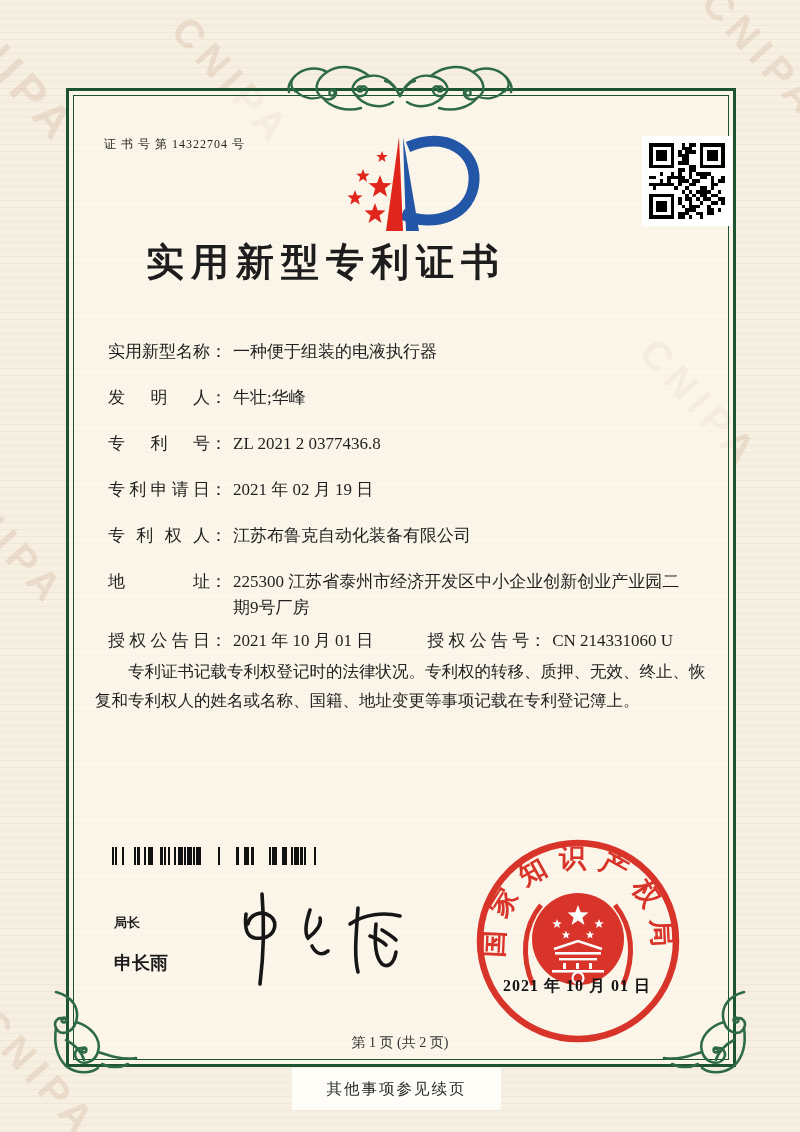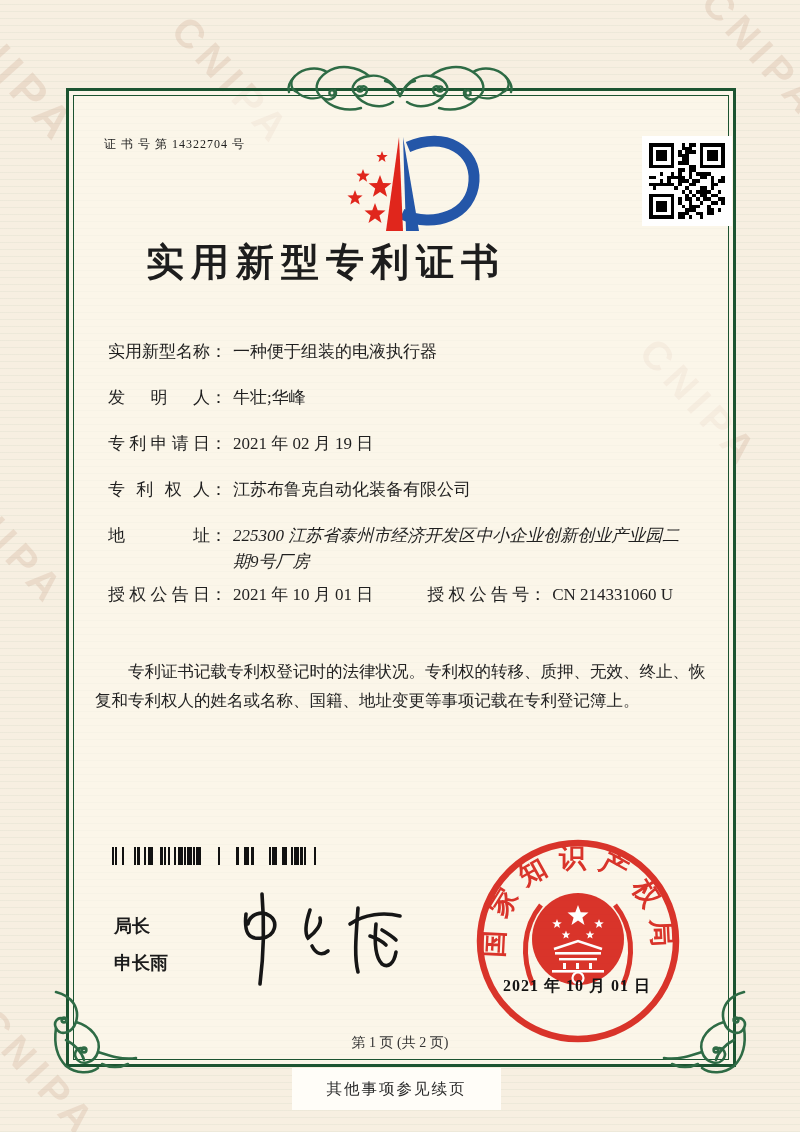--- a/index.html
+++ b/index.html
@@ -29,26 +29,26 @@
   .qr-wrap svg { width:76px; height:76px; }
   .title { position:absolute; left:0; top:237px; width:652px; text-align:center;
     font-size:38px; font-weight:bold; letter-spacing:7px; color:#1d1d1d; }
   .fields { position:absolute; left:108px; top:339px; width:584px; font-size:17px; color:#1f1f1f; }
   .f-row { margin-bottom:20px; line-height:26px; }
   .f-row.addr { margin-bottom:7px; }
   .f-label { display:inline-block; width:102px; text-align:justify; text-align-last:justify; vertical-align:top; }
   .f-label.second { margin-left:54px; }
   .f-colon { vertical-align:top; }
   .f-value { display:inline-block; vertical-align:top; margin-left:6px; }
-  .f-value.addrv { width:452px;font-style:italic; }
+  .f-value.addrv { width:452px; }
   .paras { position:absolute; left:95px; top:657px; width:620px; font-size:16.5px;
     line-height:29px; color:#232323; }
   .paras p { text-indent:2em; }
   .barcode { position:absolute; left:112px; top:846px; width:208px; height:20px; }
-  .sign-title { position:absolute; left:114px; top:914px; font-size:18px;
+  .sign-title { position:absolute; left:114px; top:914px; font-size:13px;
     font-family:"Liberation Sans","DejaVu Sans",sans-serif; font-weight:600; color:#1c1c1c; }
   .sign-name { position:absolute; left:114px; top:951px; font-size:18px;
     font-family:"Liberation Sans","DejaVu Sans",sans-serif; font-weight:600; color:#1c1c1c; }
   .signature { position:absolute; left:224px; top:888px; width:200px; height:102px; }
   .seal { position:absolute; left:472px; top:835px; width:212px; height:212px; opacity:.94; }
   .seal-date { position:absolute; left:494px; top:976px; width:166px; text-align:center;
     font-size:16px; font-weight:bold; letter-spacing:1px; color:#141414; }
   .page-no { position:absolute; left:0; top:1034px; width:800px; text-align:center; font-size:14px; color:#333; }
   .cont-note { position:absolute; left:292px; top:1068px; width:209px; height:42px; background:#fffdf8;
     display:flex; align-items:center; justify-content:center; font-size:15.5px; color:#2a2a2a; letter-spacing:2px; }
@@ -276,20 +276,23 @@
   <div class="title">实用新型专利证书</div>
 
   <div class="fields">
     <div class="f-row">
       <span class="f-label">实用新型名称</span><span class="f-colon">：</span><span class="f-value">一种便于组装的电液执行器</span>
     </div>
     <div class="f-row">
       <span class="f-label">发明人</span><span class="f-colon">：</span><span class="f-value">牛壮;华峰</span>
     </div>
     <div class="f-row">
+      <span class="f-label">专利号</span><span class="f-colon">：</span><span class="f-value">ZL 2021 2 0377436.8</span>
+    </div>
+    <div class="f-row">
       <span class="f-label">专利申请日</span><span class="f-colon">：</span><span class="f-value">2021 年 02 月 19 日</span>
     </div>
     <div class="f-row">
       <span class="f-label">专利权人</span><span class="f-colon">：</span><span class="f-value">江苏布鲁克自动化装备有限公司</span>
     </div>
     <div class="f-row addr">
       <span class="f-label">地址</span><span class="f-colon">：</span><span class="f-value addrv">225300 江苏省泰州市经济开发区中小企业创新创业产业园二期9号厂房</span>
     </div>
     <div class="f-row">
       <span class="f-label">授权公告日</span><span class="f-colon">：</span><span class="f-value">2021 年 10 月 01 日</span><span class="f-label second">授权公告号</span><span class="f-colon">：</span><span class="f-value">CN 214331060 U</span>

